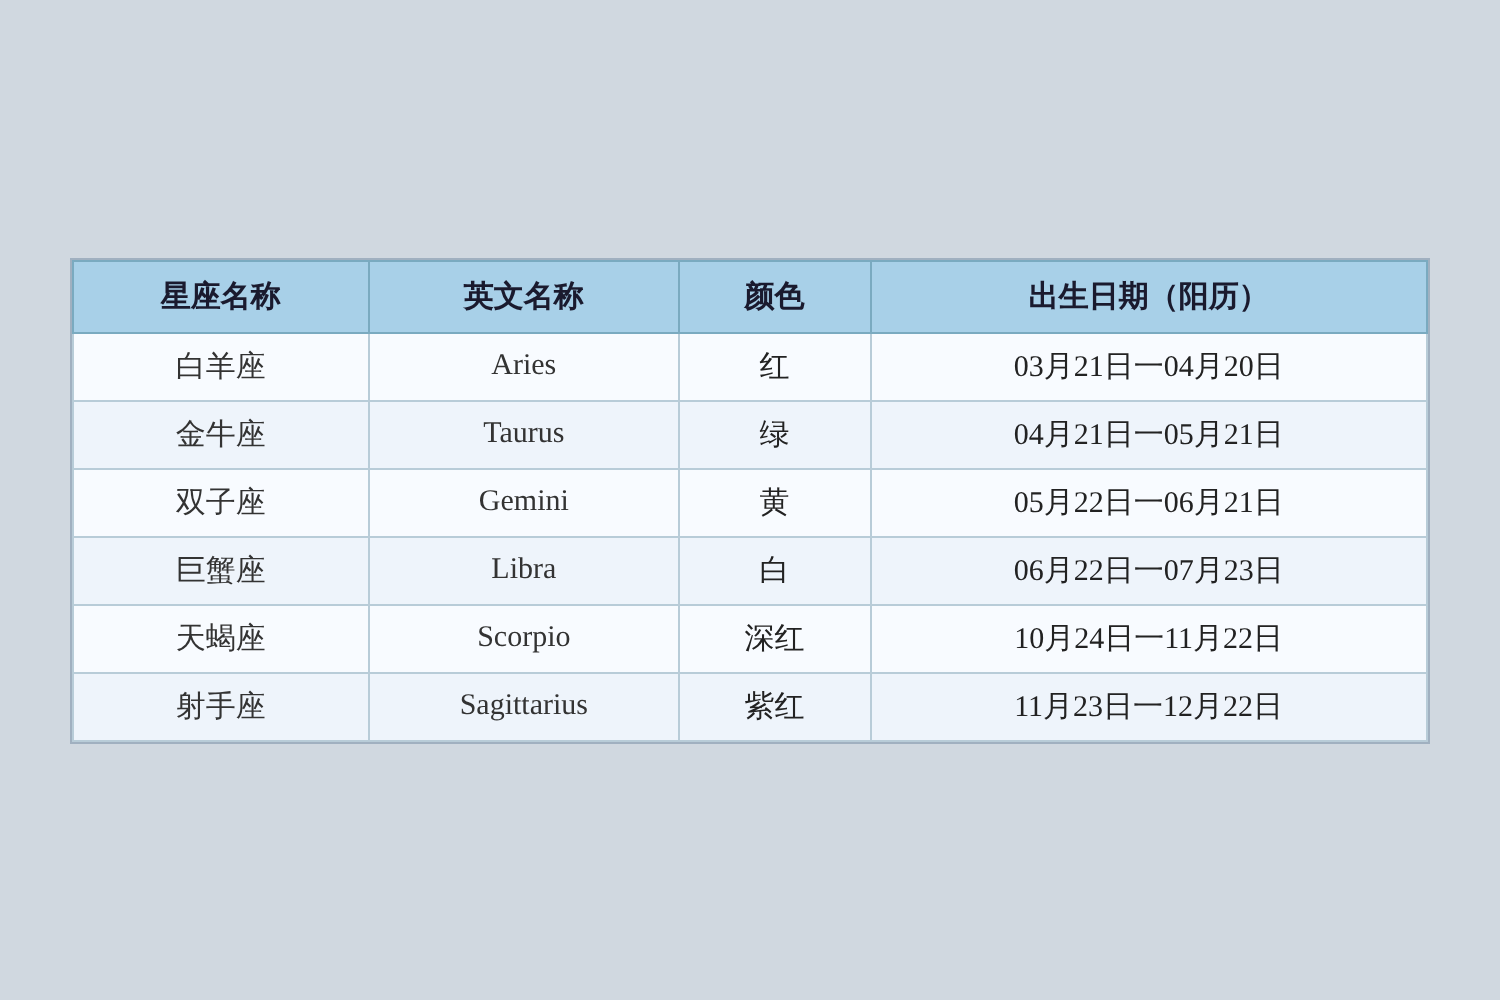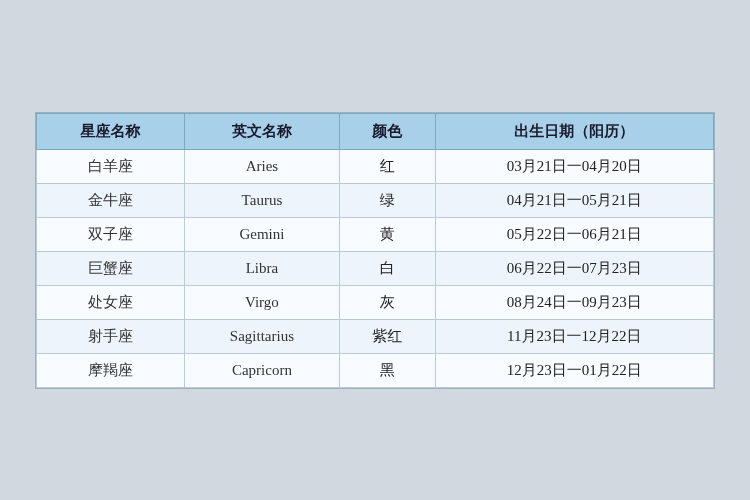--- a/index.html
+++ b/index.html
@@ -99,32 +99,26 @@
           <td>黄</td>
           <td>05月22日一06月21日</td>
         </tr>
         <tr>
           <td>巨蟹座</td>
           <td>Libra</td>
           <td>白</td>
           <td>06月22日一07月23日</td>
         </tr>
         <tr>
-          <td>处女座</td>
-          <td>Virgo</td>
-          <td>灰</td>
-          <td>08月24日一09月23日</td>
+          <td>天蝎座</td>
+          <td>Scorpio</td>
+          <td>深红</td>
+          <td>10月24日一11月22日</td>
         </tr>
         <tr>
           <td>射手座</td>
           <td>Sagittarius</td>
           <td>紫红</td>
           <td>11月23日一12月22日</td>
         </tr>
-        <tr>
-          <td>摩羯座</td>
-          <td>Capricorn</td>
-          <td>黑</td>
-          <td>12月23日一01月22日</td>
-        </tr>
       </tbody>
   </table>
 </div>
 
 </body></html>

